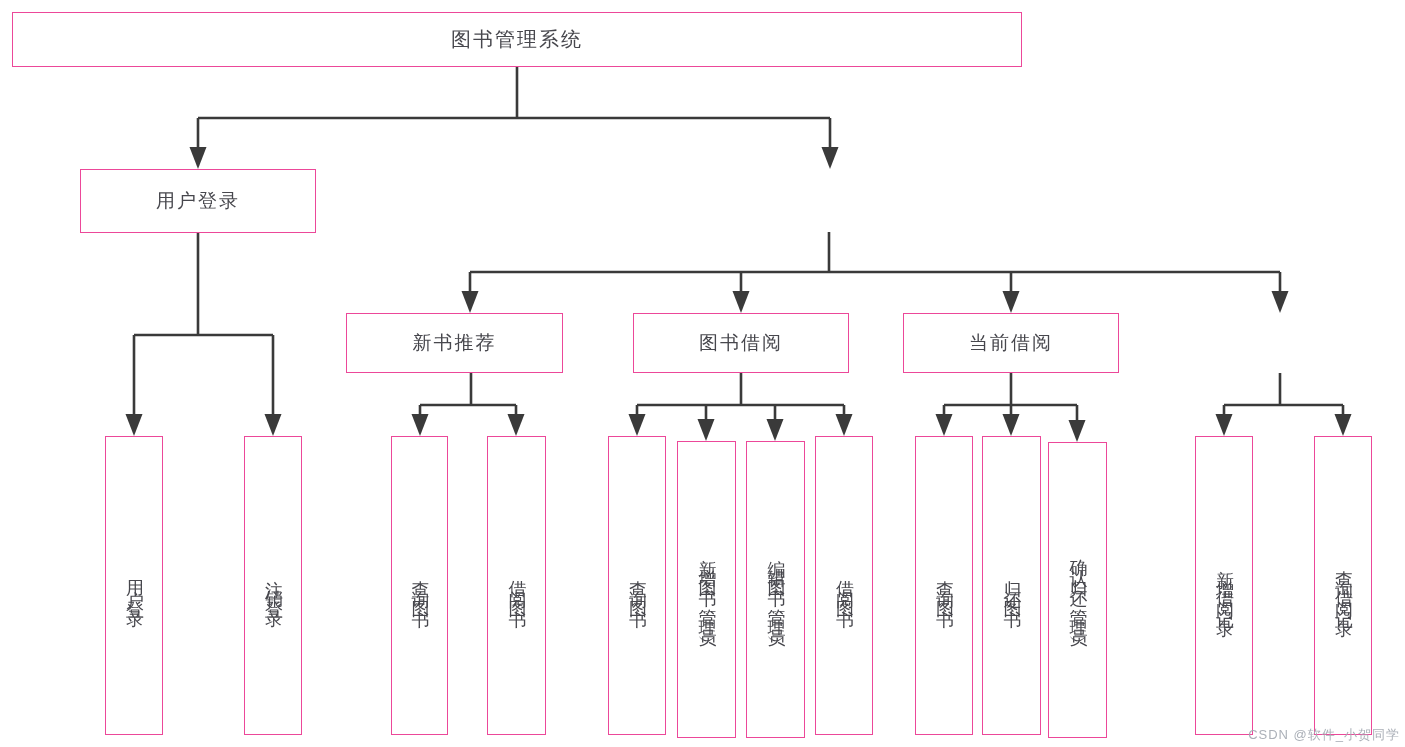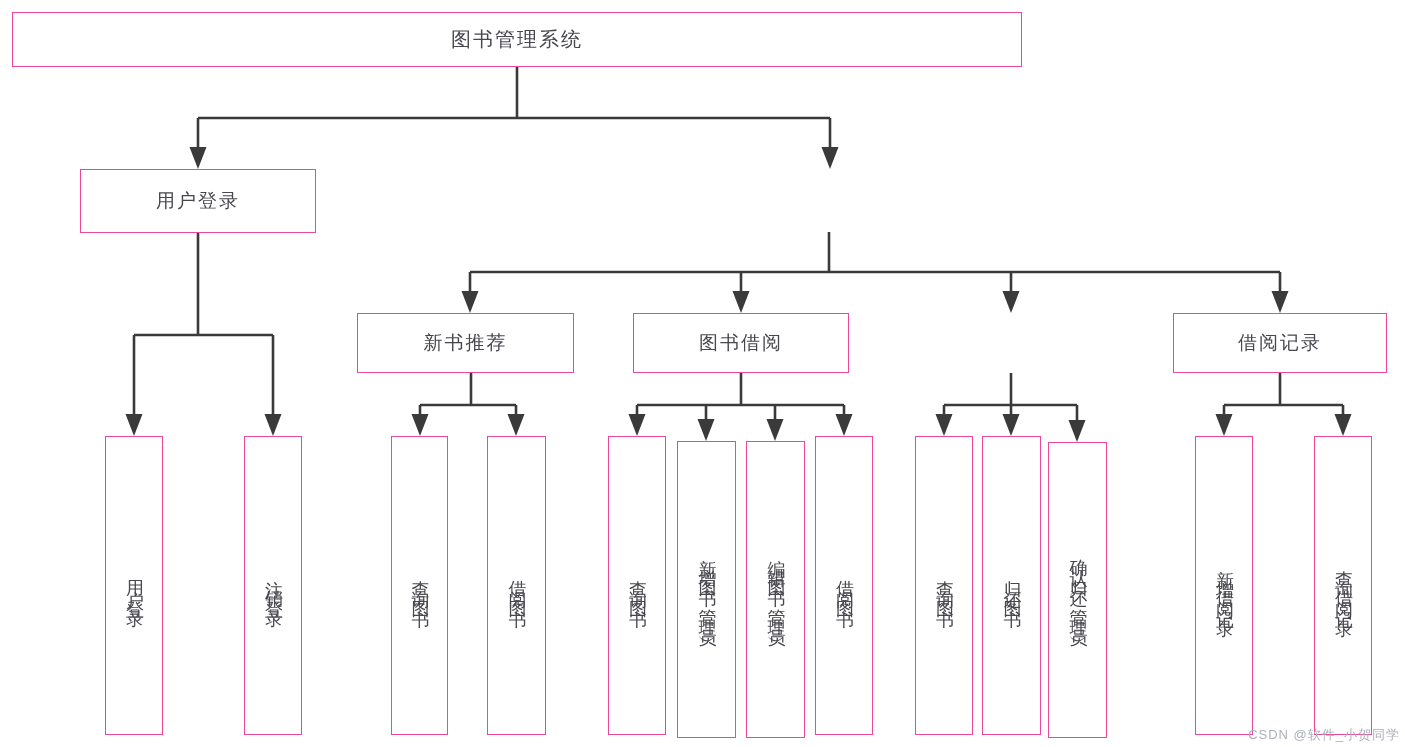--- a/index.html
+++ b/index.html
@@ -78,23 +78,23 @@
       <line x1="1077" y1="405" x2="1077" y2="422" marker-end="url(#arrow)"></line>
       <line x1="1224" y1="405" x2="1224" y2="416" marker-end="url(#arrow)"></line>
       <line x1="1343" y1="405" x2="1343" y2="416" marker-end="url(#arrow)"></line>
     </g>
   </svg>
 
   <div class="node hnode root" style="left:12px;top:12px;width:1010px;height:55px">图书管理系统</div>
 
   <div class="node hnode" style="left:80px;top:169px;width:236px;height:64px">用户登录</div>
 
-  <div class="node hnode" style="left:357px;top:313px;width:217px;height:60px">新书推荐</div>
+  <div class="node hnode" style="left:346px;top:313px;width:217px;height:60px">新书推荐</div>
   <div class="node hnode" style="left:633px;top:313px;width:216px;height:60px">图书借阅</div>
-  <div class="node hnode" style="left:1173px;top:313px;width:214px;height:60px">借阅记录</div>
+  <div class="node hnode" style="left:903px;top:313px;width:216px;height:60px">当前借阅</div>
 
   <div class="node vnode" style="left:105px;top:436px;width:58px;height:299px">
     <span>用户登录</span>
   </div>
   <div class="node vnode" style="left:244px;top:436px;width:58px;height:299px">
     <span>注销登录</span>
   </div>
 
   <div class="node vnode" style="left:391px;top:436px;width:57px;height:299px">
     <span>查询图书</span>

